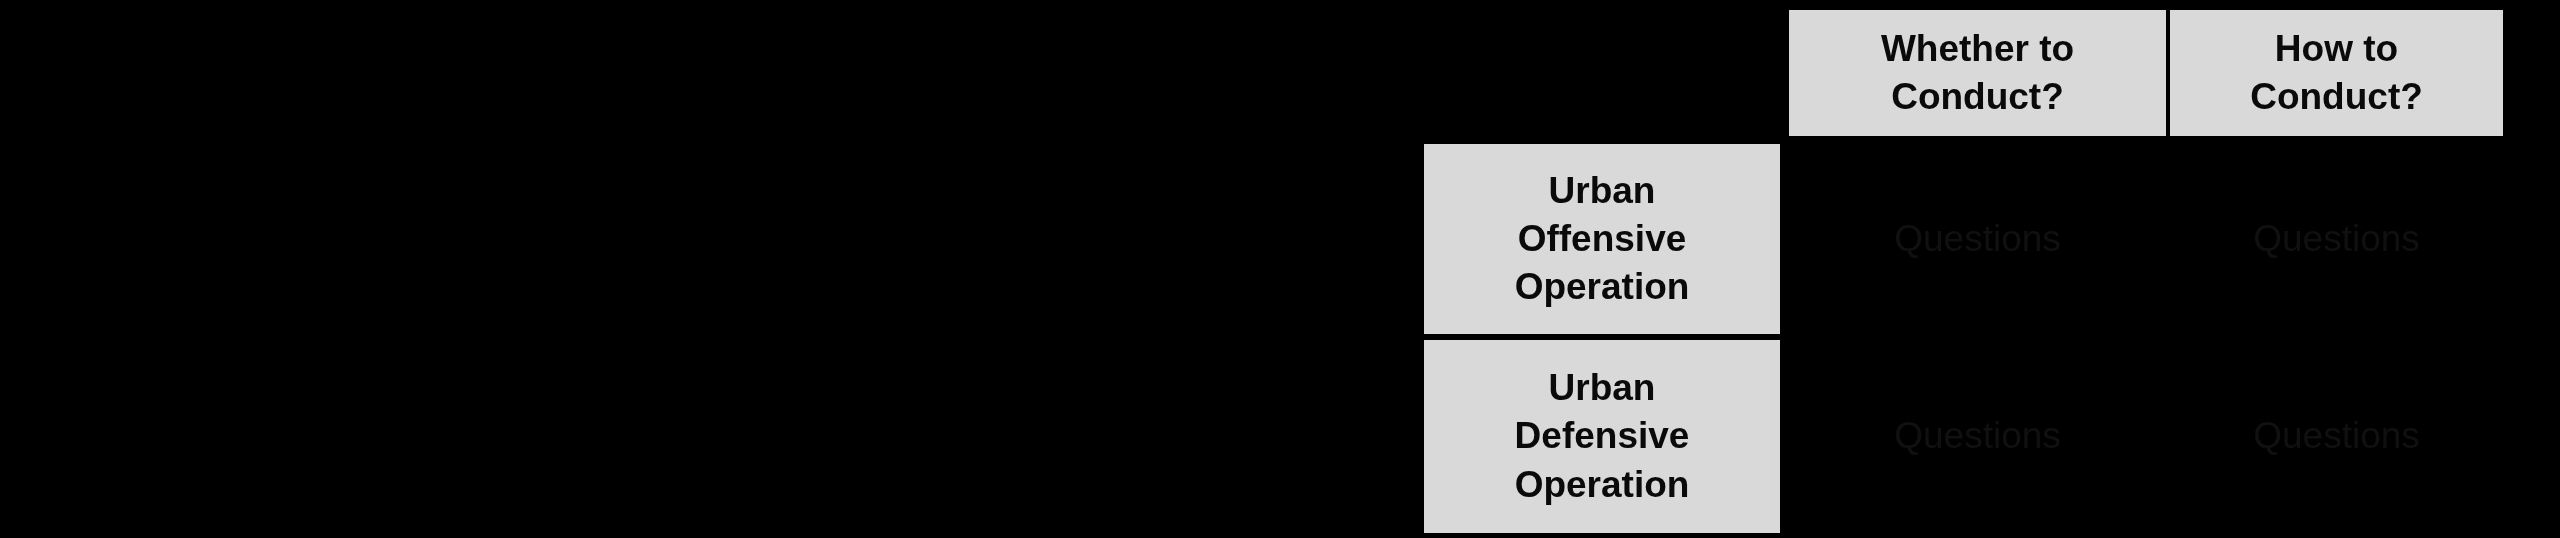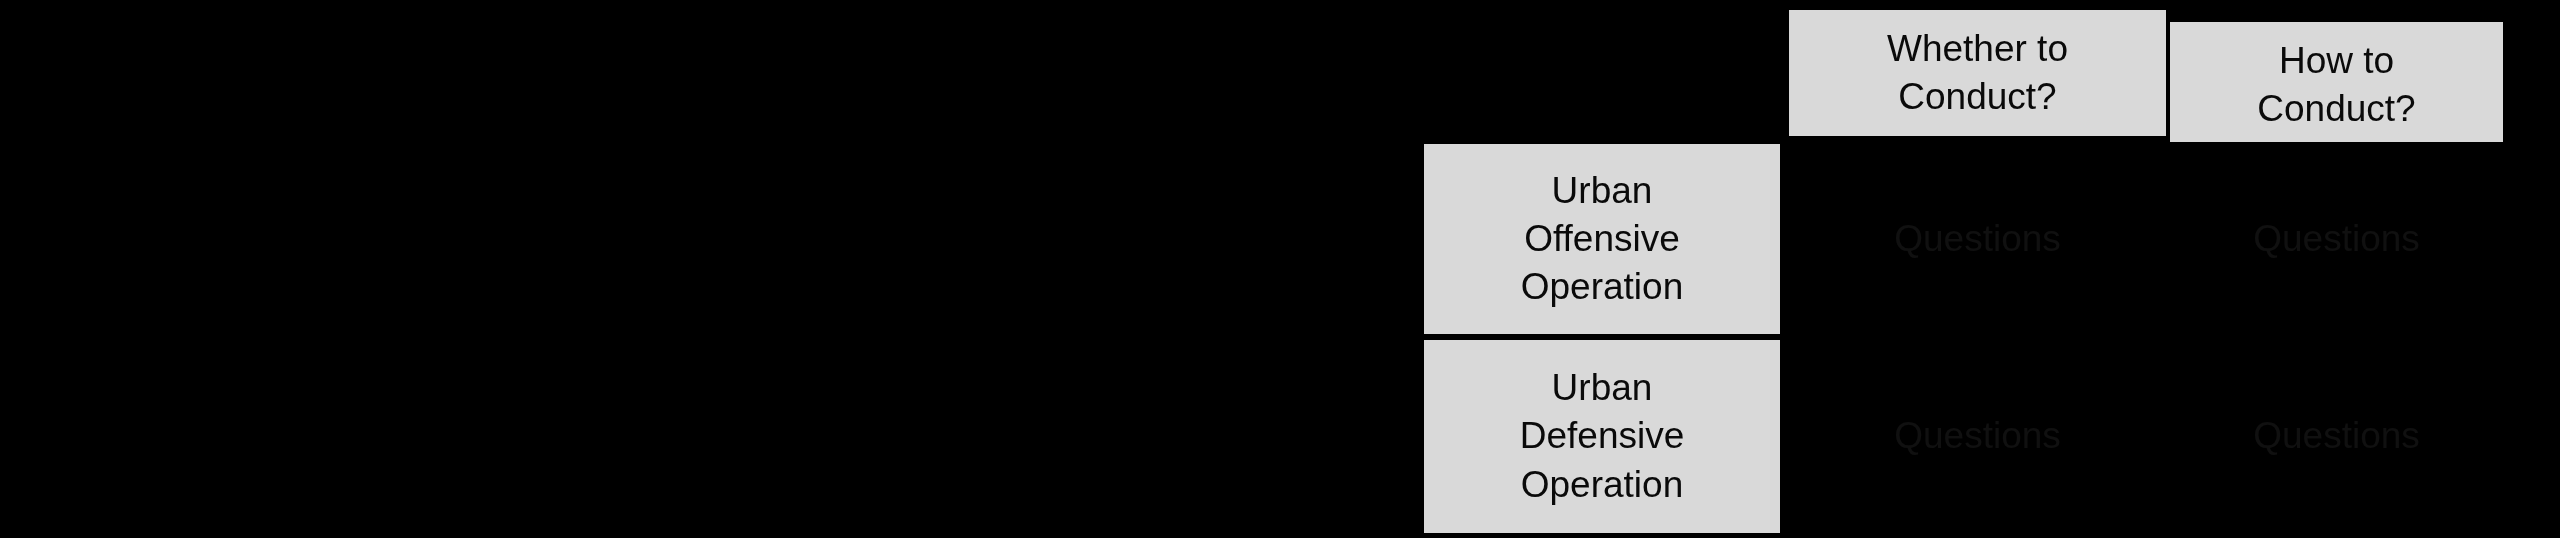--- a/index.html
+++ b/index.html
@@ -35,21 +35,21 @@
     text-align: center;
     line-height: 1.30;
   }
 
   
   .cell.shaded {
     background: #d9d9d9;
     border: 2px solid #000000;
     color: #0a0a0a;
     font-size: 37px;
-    font-weight: 400;
+    font-weight: 700;
     letter-spacing: 0px;
   }
 
   
   .cell.body {
     background: #000000;
     border: none;
     color: #101010;
     font-size: 37px;
     font-weight: 400;
@@ -58,21 +58,21 @@
   
   #stub-corner {
     left: 1422px;  top: 8px;    width: 360px;  height: 130px;
     background: #000000;
   }
 
   #header-whether {
     left: 1787px;  top: 8px;    width: 381px;  height: 130px;
   }
   #header-how {
-    left: 2168px;  top: 20px;    width: 337px;  height: 130px;
+    left: 2168px;  top: 8px;    width: 337px;  height: 130px;
   }
 
   #rowlabel-offensive {
     left: 1422px;  top: 142px;  width: 360px;  height: 194px;
   }
   #rowlabel-defensive {
     left: 1422px;  top: 338px;  width: 360px;  height: 197px;
   }
 
   #cell-off-whether {

